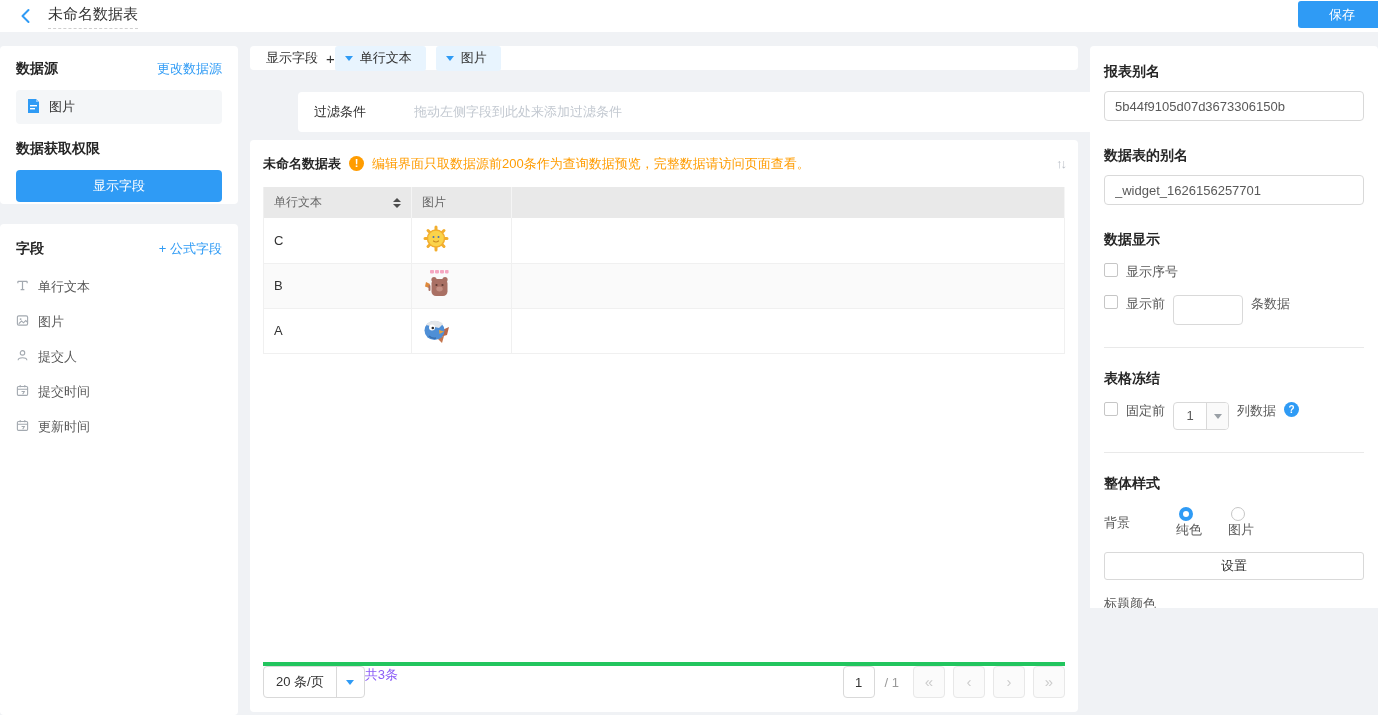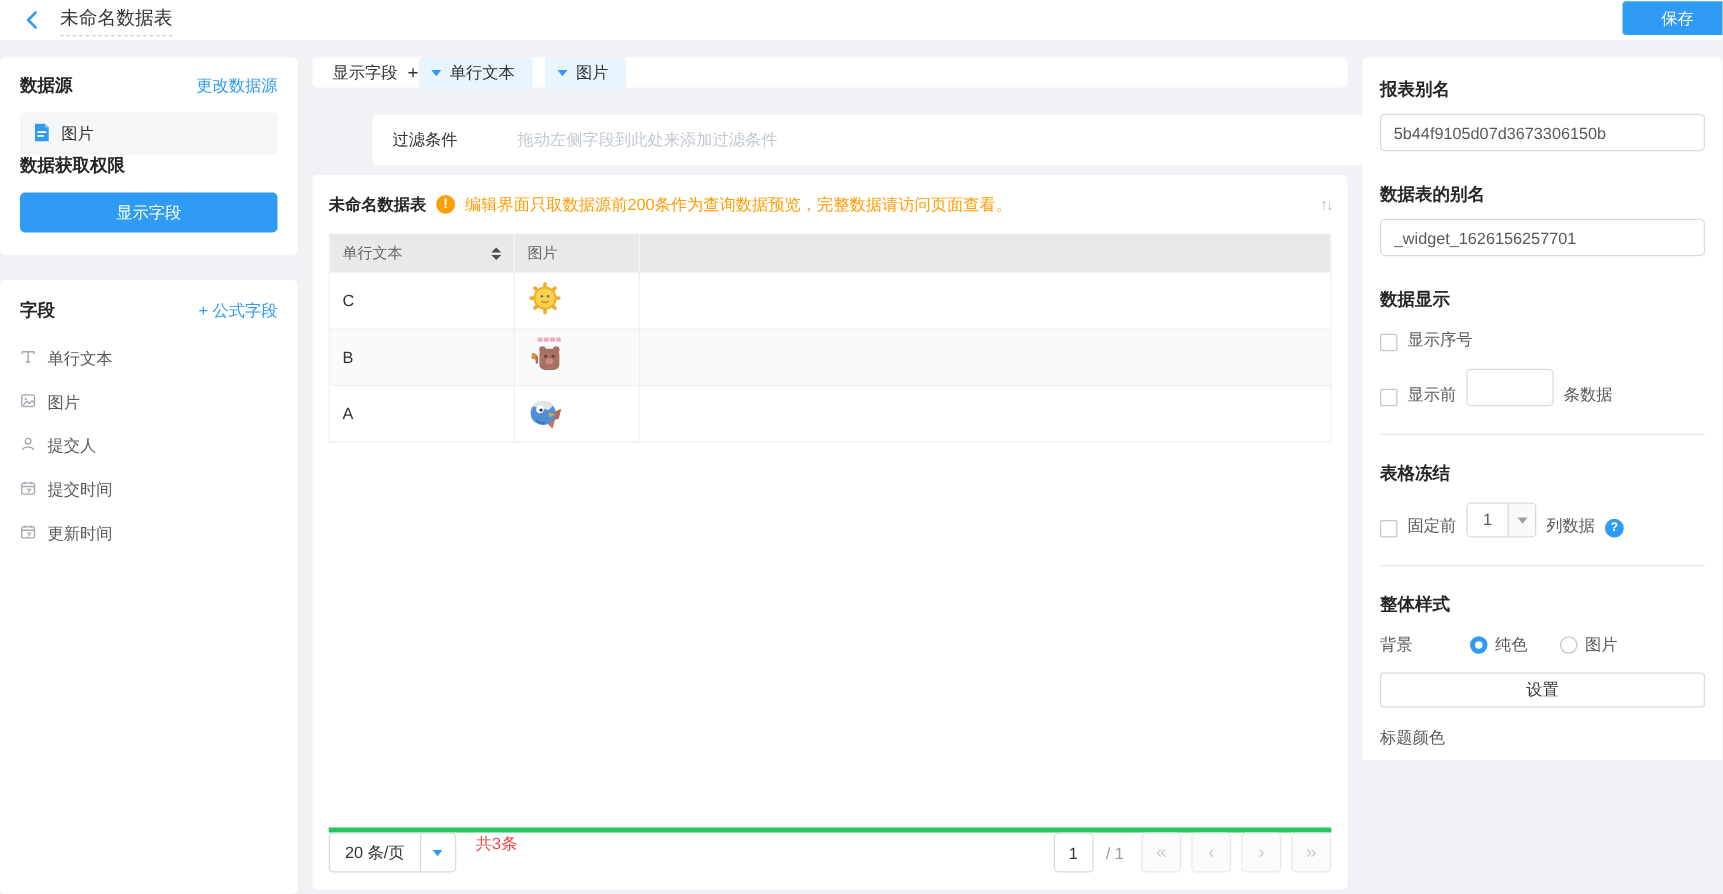--- a/index.html
+++ b/index.html
@@ -21,21 +21,21 @@
               background:#2f9bf5; color:#fff; border:none; border-radius:3px;
               font-size:13px; font-family:inherit; cursor:pointer; }
 
   
   .card-src { left:0; top:46px; width:238px; height:158px; padding:14px 16px; }
   .row-between { display:flex; justify-content:space-between; align-items:center; }
   .sec-title { font-weight:bold; font-size:14px; color:#262626; }
   .link { color:#2f9bf5; cursor:pointer; font-size:13px; }
   .src-item { margin-top:12px; height:34px; background:#f4f6f8; border-radius:4px;
               display:flex; align-items:center; gap:8px; padding:0 10px; cursor:pointer; }
-  .perm-title { margin-top:0;font-family:Liberation Mono, monospace; }
+  .perm-title { margin-top:16px;font-family:Liberation Mono, monospace; }
   .perm-btn { margin-top:12px; width:100%; height:32px; background:#2f9bf5; color:#fff;
               border:none; border-radius:4px; font-size:13px; font-family:inherit; cursor:pointer; }
 
   .card-fields { left:0; top:224px; width:238px; height:491px; padding:16px 16px; }
   .field-list { list-style:none; margin-top:20px; }
   .field-list li { display:flex; align-items:center; gap:9px; color:#595959;
                    margin-bottom:17px; cursor:grab; }
 
   
   .card-display { left:250px; top:46px; width:828px; height:24px; display:flex;
@@ -75,56 +75,56 @@
   .col1 { width:148px; } .col2 { width:100px; }
   .thumb { display:inline-block; vertical-align:middle; cursor:pointer; }
 
   .pager { position:absolute; left:13px; right:13px; bottom:6px; height:44px;
            border-top:4px solid #22c55e; display:flex; align-items:flex-start; }
   .psize { display:flex; height:32px; border:1px solid #d9d9d9; border-radius:4px;
            overflow:hidden; cursor:pointer; background:#fff; }
   .psize-val { padding:0 12px; line-height:30px; color:#333; }
   .psize-caret { width:28px; border-left:1px solid #d9d9d9; display:flex;
                  align-items:center; justify-content:center; }
-  .ptotal { margin-left:16px; color:#ef4444; }
+  .ptotal { color:#8b5cf6; }
   .pright { margin-left:auto; display:flex; align-items:center; gap:8px; }
   .pgnum { width:32px; height:32px; border:1px solid #d9d9d9; border-radius:4px;
            text-align:center; font-size:13px; color:#333; font-family:inherit; }
   .pslash { color:#999; margin:0 6px 0 2px; }
   .navbtn { width:32px; height:32px; border:1px solid #e8e8e8; border-radius:4px;
             background:#fbfbfb; color:#ccc; font-size:15px; line-height:30px;
             text-align:center; cursor:default; user-select:none; }
 
   
   .card-right { left:1090px; top:46px; width:288px; height:562px; padding:17px 14px;
                 border-radius:4px 4px 0 0; overflow:hidden; }
   .r-label { font-weight:bold; font-size:14px; color:#262626; margin-bottom:10px; }
   .r-input { width:100%; height:30px; border:1px solid #d9d9d9; border-radius:4px;
              padding:0 10px; font-size:13px; color:#595959; font-family:inherit; }
   .r-gap { height:26px; }
-  .chk-row { display:flex; align-items:flex-end; gap:8px; color:#595959; margin-top:14px; }
+  .chk-row { display:flex; align-items:flex-start; gap:8px; color:#595959; margin-top:14px; }
   .checkbox { width:14px; height:14px; border:1px solid #c6c6c6; border-radius:2px;
               background:#fff; flex:none; cursor:pointer; }
   .mini-input { width:70px; height:30px; border:1px solid #d9d9d9; border-radius:4px;
                 padding:0 8px; font-family:inherit; font-size:13px; }
   .divider { height:1px; background:#e9e9e9; margin:22px 0; }
   .mini-select { display:flex; height:28px; border:1px solid #d9d9d9; border-radius:4px;
                  overflow:hidden; cursor:pointer; background:#fff; }
   .msel-val { width:32px; text-align:center; line-height:26px; color:#595959; }
   .msel-caret { width:22px; border-left:1px solid #d9d9d9; background:#fafafa;
                 display:flex; align-items:center; justify-content:center; }
   .caret-gray { width:0;height:0;border-left:4px solid transparent;border-right:4px solid transparent;border-top:5px solid #9aa0a6; }
   .help-ico { width:15px; height:15px; border-radius:50%; background:#2f9bf5; color:#fff;
               font-size:10px; font-weight:bold; text-align:center; line-height:15px; cursor:pointer; }
   .radio-row { display:flex; align-items:center; margin-top:14px; color:#595959; }
   .bg-label { width:72px; color:#595959; }
   .radio { width:14px; height:14px; border-radius:50%; margin-right:6px; flex:none; cursor:pointer; }
   .radio.on { border:4px solid #2f9bf5; background:#fff; }
   .radio.off { border:1px solid #c6c6c6; background:#fff; }
-  .radio-opt { display:flex; align-items:center; cursor:pointer; }
+  .radio-opt { display:flex; align-items:center; cursor:pointer;flex-direction:column; }
   .radio-opt + .radio-opt { margin-left:26px; }
   .set-btn { margin-top:13px; width:100%; height:28px; background:#fff;
              border:1px solid #d9d9d9; border-radius:3px; font-size:13px; color:#333;
              font-family:inherit; cursor:pointer; }
   .sub-label { margin-top:15px; color:#595959; }
 </style>
 </head>
 <body>
 
 <div class="topbar">

